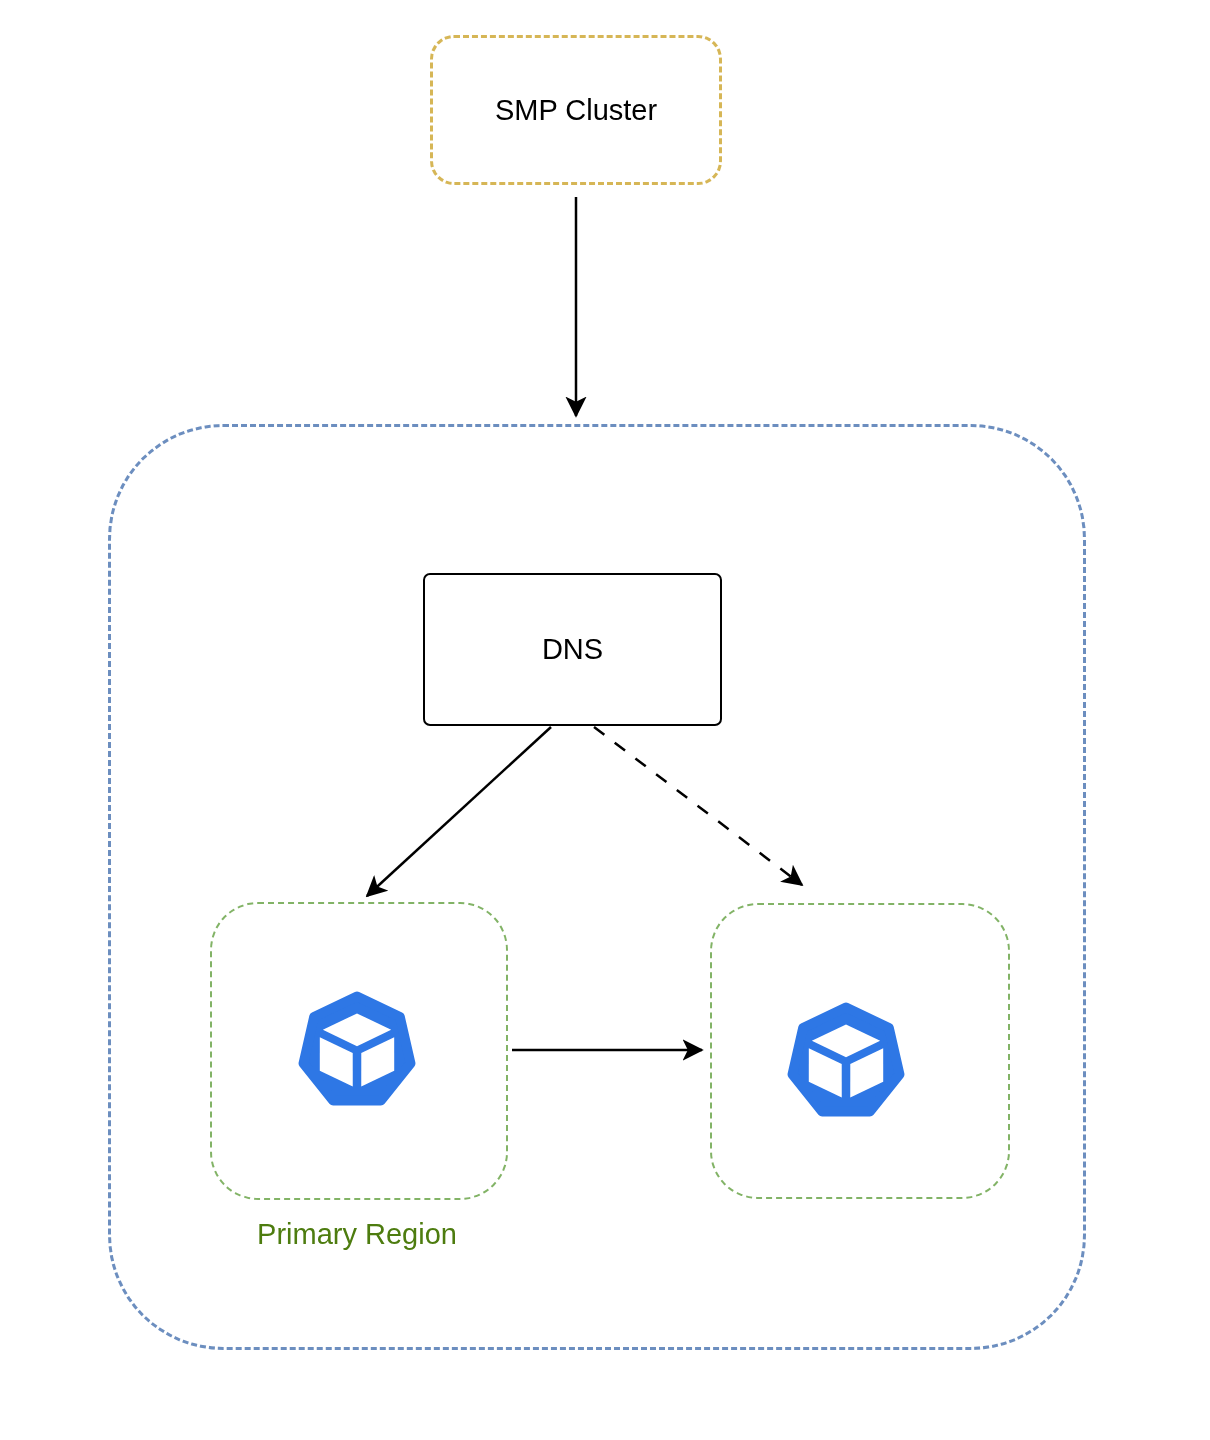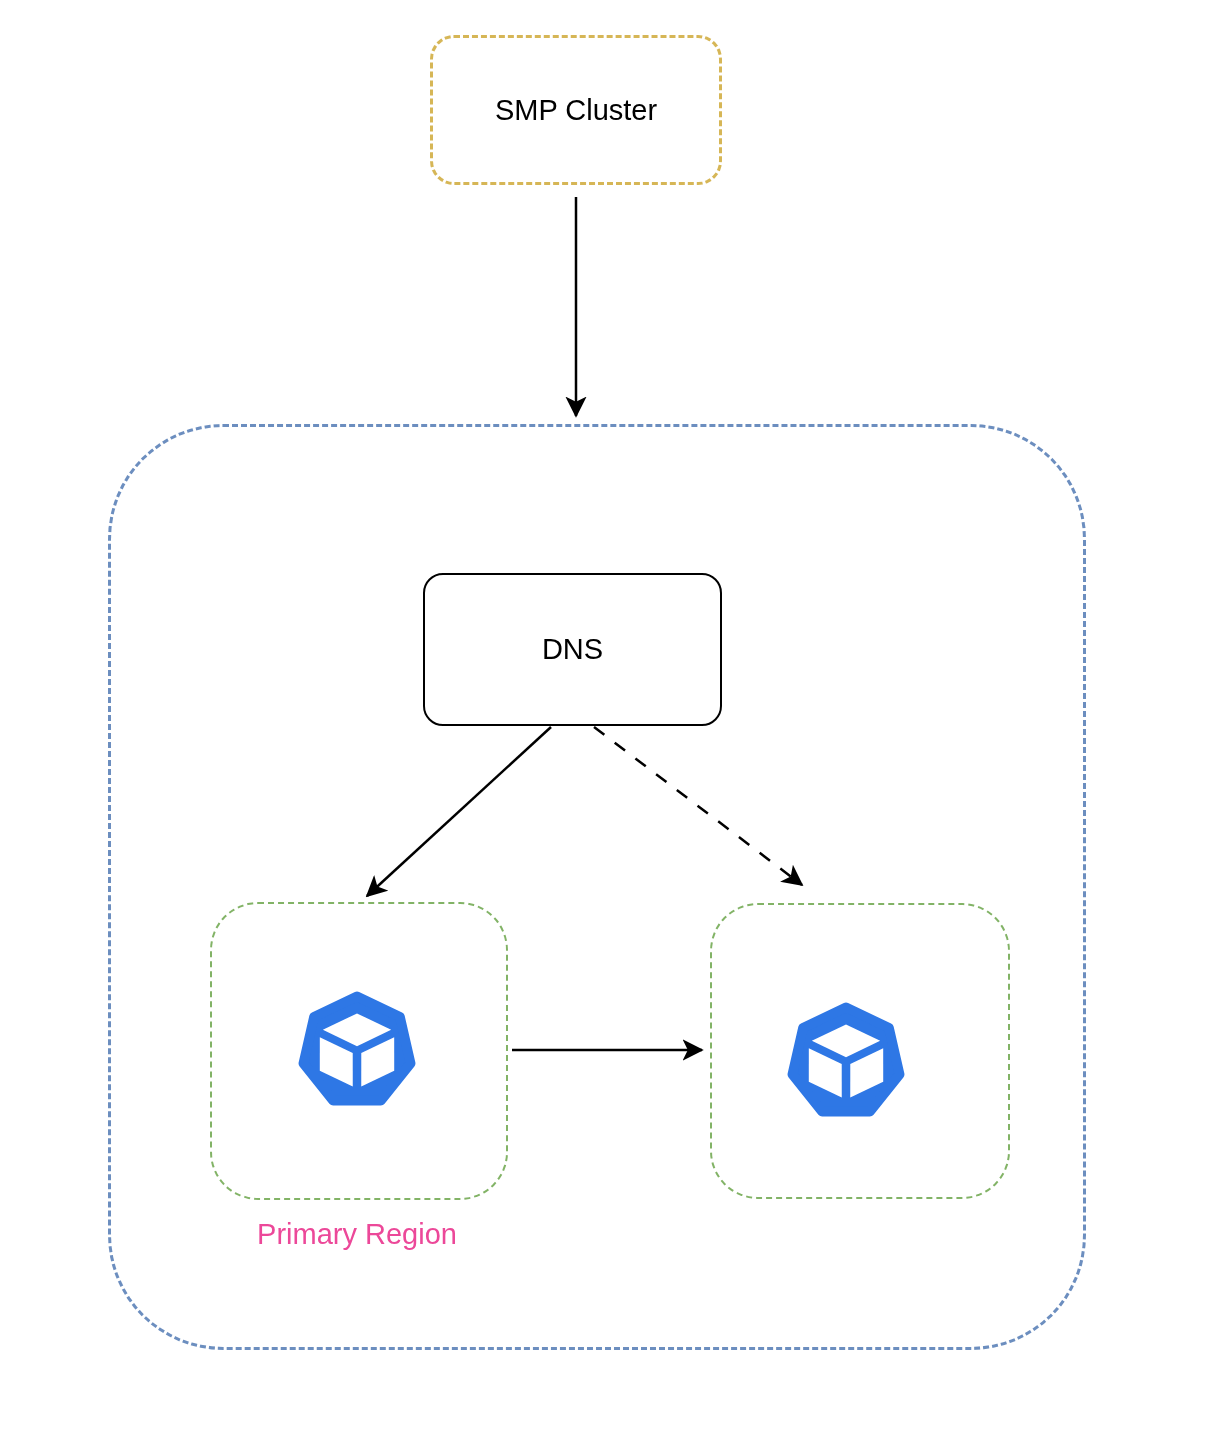--- a/index.html
+++ b/index.html
@@ -38,21 +38,21 @@
     left: 108px; top: 424px;
     width: 978px; height: 926px;
     border: 3px dashed var(--color-container-border, #6C8EBF);
     border-radius: 115px;
     background: transparent;
   }
   .dns {
     left: 423px; top: 573px;
     width: 299px; height: 153px;
     border: 2.5px solid var(--color-outline, #000000);
-    border-radius: 20px;
+    border-radius: 7px;
   }
   .region-box {
     width: 298px; height: 298px;
     border: 2.5px dashed var(--color-region-border, #82B366);
     border-radius: 48px;
     background: transparent;
   }
   .region-primary   { left: 210px; top: 902px; }
   .region-secondary { left: 710px; top: 903px; width: 300px; height: 296px; }
   .node-icon {
@@ -66,21 +66,21 @@
     stroke: var(--color-icon-blue, #2E77E5);
     stroke-width: 8;
     stroke-linejoin: round;
   }
   .cube-face { fill: #ffffff; }
   .region-label {
     position: absolute;
     width: 400px;
     text-align: center;
     font-size: 29px;
-    color: #ec4899;
+    color: #4d7c0f;
   }
   .label-primary   { left: 157px; top: 1218px; }
   .label-secondary { left: 658px; top: 1218px; }
   .edges {
     position: absolute;
     left: 0; top: 0;
     pointer-events: none;
   }
   .edge {
     stroke: var(--color-edge, #000000);

